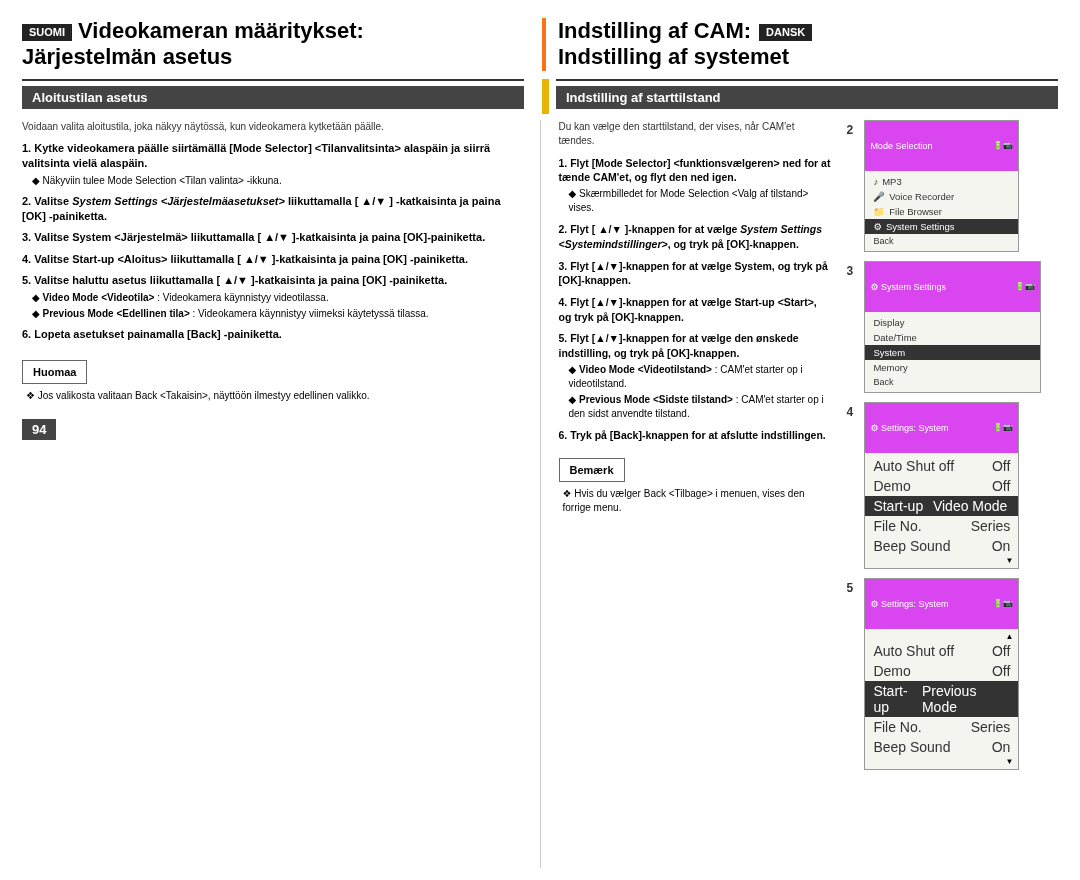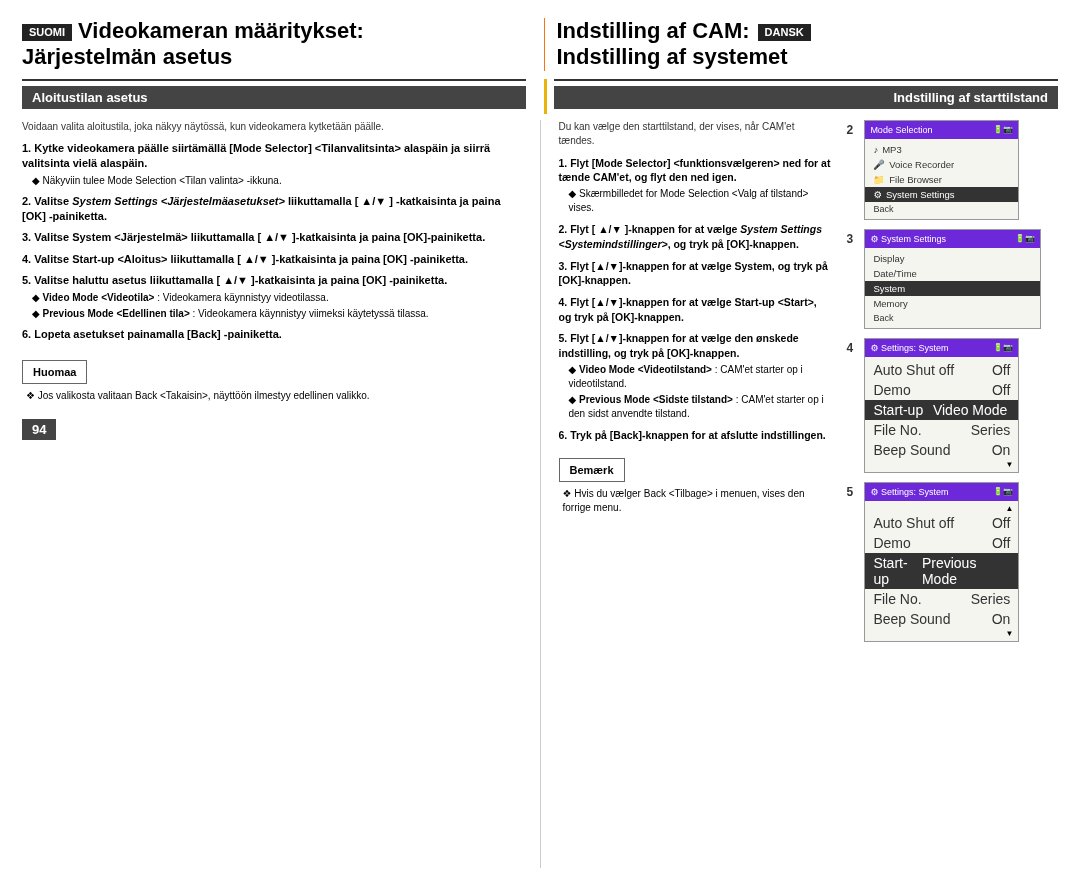--- a/index.html
+++ b/index.html
@@ -27,21 +27,21 @@
       gap: 0;
       margin-bottom: 8px;
     }
     .header-left {
       flex: 1;
       padding-right: 20px;
     }
     .header-right {
       flex: 1;
       padding-left: 12px;
-      border-left: 1px solid #f97316;
+      border-left: 4px solid #f97316;
     }
     .lang-badge {
       display: inline-block;
       background: #222;
       color: #fff;
       font-weight: bold;
       font-size: 11px;
       padding: 2px 7px;
       margin-right: 6px;
       vertical-align: middle;
@@ -175,24 +175,24 @@
 
     
     .screen {
       border: 1px solid #999;
       background: #f5f5f0;
       font-size: 9.5px;
       position: relative;
       margin-bottom: 3px;
     }
     .screen-titlebar {
-      background: #6d28d9;
+      background: #d946ef;
       color: #fff;
       font-size: 9px;
-      padding: 4px 5px;
+      padding: 20px 5px;
       display: flex;
       justify-content: space-between;
       align-items: center;
     }
     .screen-body {
       padding: 3px 0;
     }
     .screen-item {
       padding: 2px 8px;
       font-size: 9.5px;
@@ -273,21 +273,21 @@
       </div>
       <div class="header-title-line2">Indstilling af systemet</div>
     </div>
   </div>
 
   <div style="display:flex; flex-direction:row; gap:0; margin-bottom:6px;">
     <div style="flex:1; padding-right:18px;">
       <div style="border-top:2px solid #333; margin-bottom:5px;"></div>
       <div class="section-header">Aloitustilan asetus</div>
     </div>
-    <div style="flex:1; padding-left:7px; border-left:3px solid #eab308;text-align:right;">
+    <div style="flex:1; padding-left:7px; border-left:7px solid #eab308;">
       <div style="border-top:2px solid #333; margin-bottom:5px;"></div>
       <div class="section-header">Indstilling af starttilstand</div>
     </div>
   </div>
 
   <div class="main-content">
 
     <div class="col-left">
       <p class="intro-text">Voidaan valita aloitustila, joka näkyy näytössä, kun videokamera kytketään päälle.</p>
 

